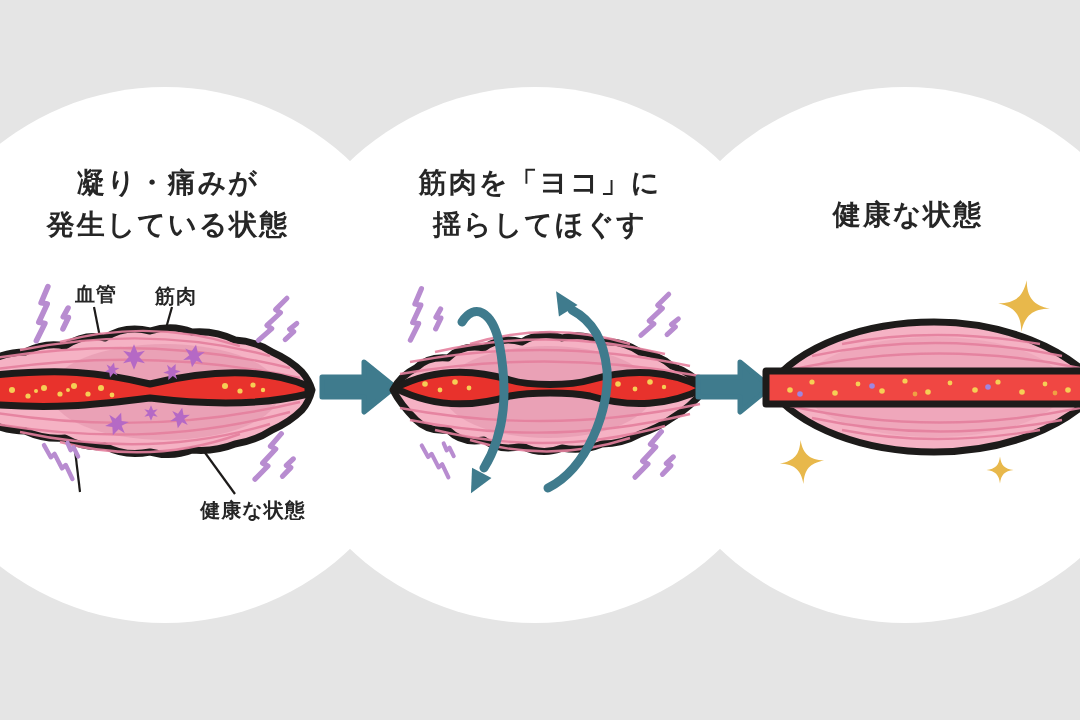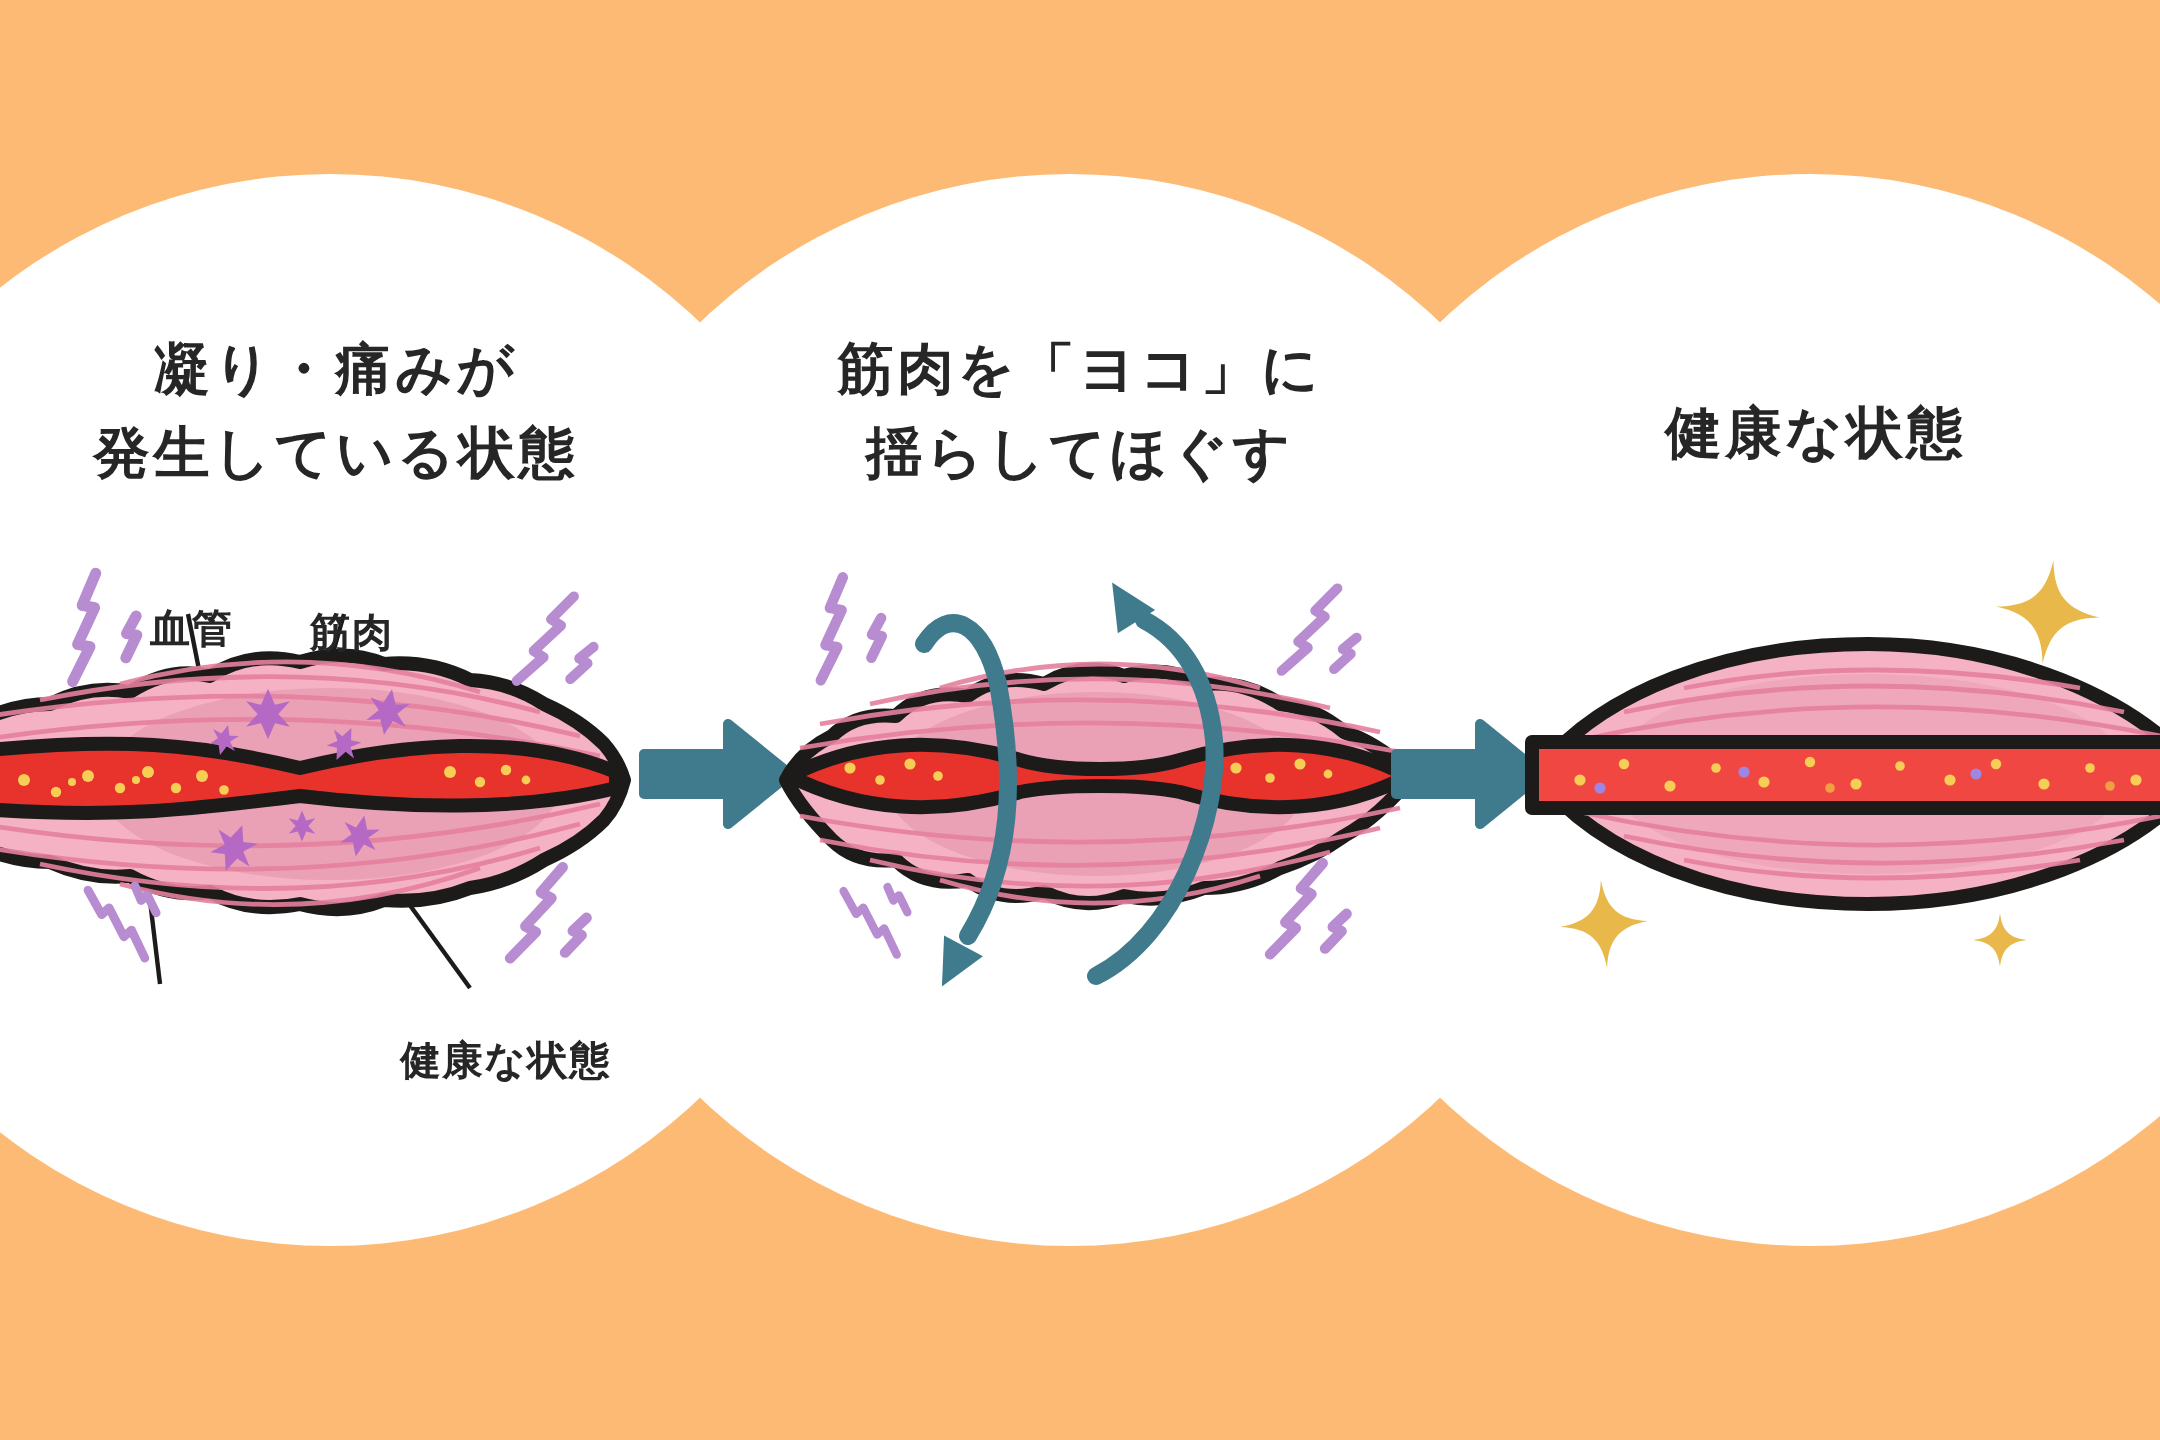--- a/index.html
+++ b/index.html
@@ -1,21 +1,21 @@
 <!DOCTYPE html>
 <html><head>
 <meta charset="utf-8">
 <style>
   html,body{margin:0;padding:0;}
   .stage{
     position:relative;
     width:1080px;height:720px;
-    background:#fdba74;
+    background:#e5e5e5;
     overflow:hidden;
-    font-family:Liberation Sans, sans-serif;
+    font-family:Liberation Mono, monospace;
   }
   .stage svg{position:absolute;left:0;top:0;}
   .txt{
     position:absolute;
     color:#262626;
     text-align:center;
     white-space:pre-line;
     font-weight:bold;
     z-index:5;
   }
@@ -24,21 +24,20 @@
     line-height:1.5;
     letter-spacing:2px;
   }
   .t1{left:-8px;top:164px;width:352px;}
   .t2{left:362px;top:164px;width:356px;}
   .t3{left:732px;top:196px;width:352px;}
   .small-label{
     font-size:20px;
     letter-spacing:1px;
     font-weight:bold;
-    margin-top:20px;
   }
   .lbl-vessel{left:56px;top:281px;width:80px;}
   .lbl-muscle{left:136px;top:283px;width:80px;text-align:center;}
   .lbl-oxygen{left:2px;top:496px;width:200px;}
   .lbl-fatigue{left:173px;top:497px;width:160px;}
 </style>
 </head>
 <body>
 
 <div class="stage">

